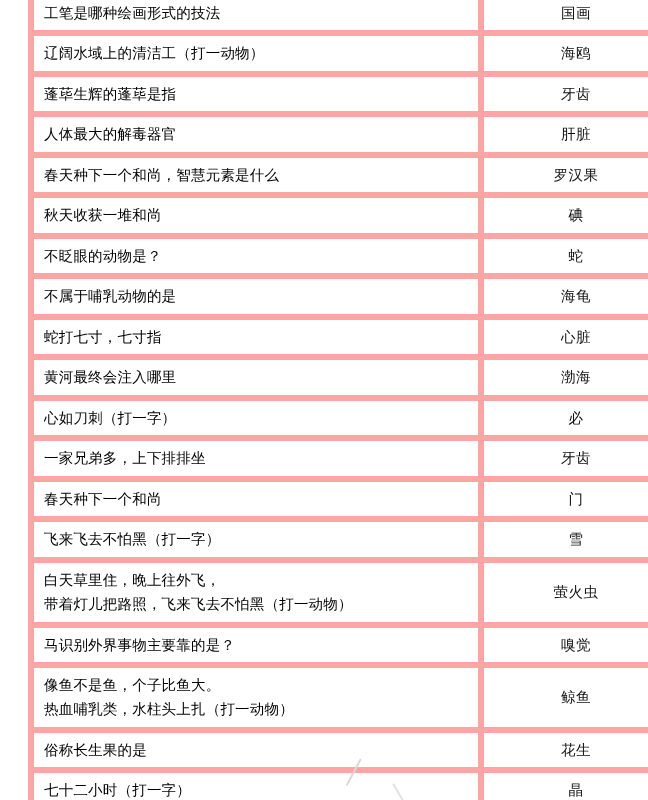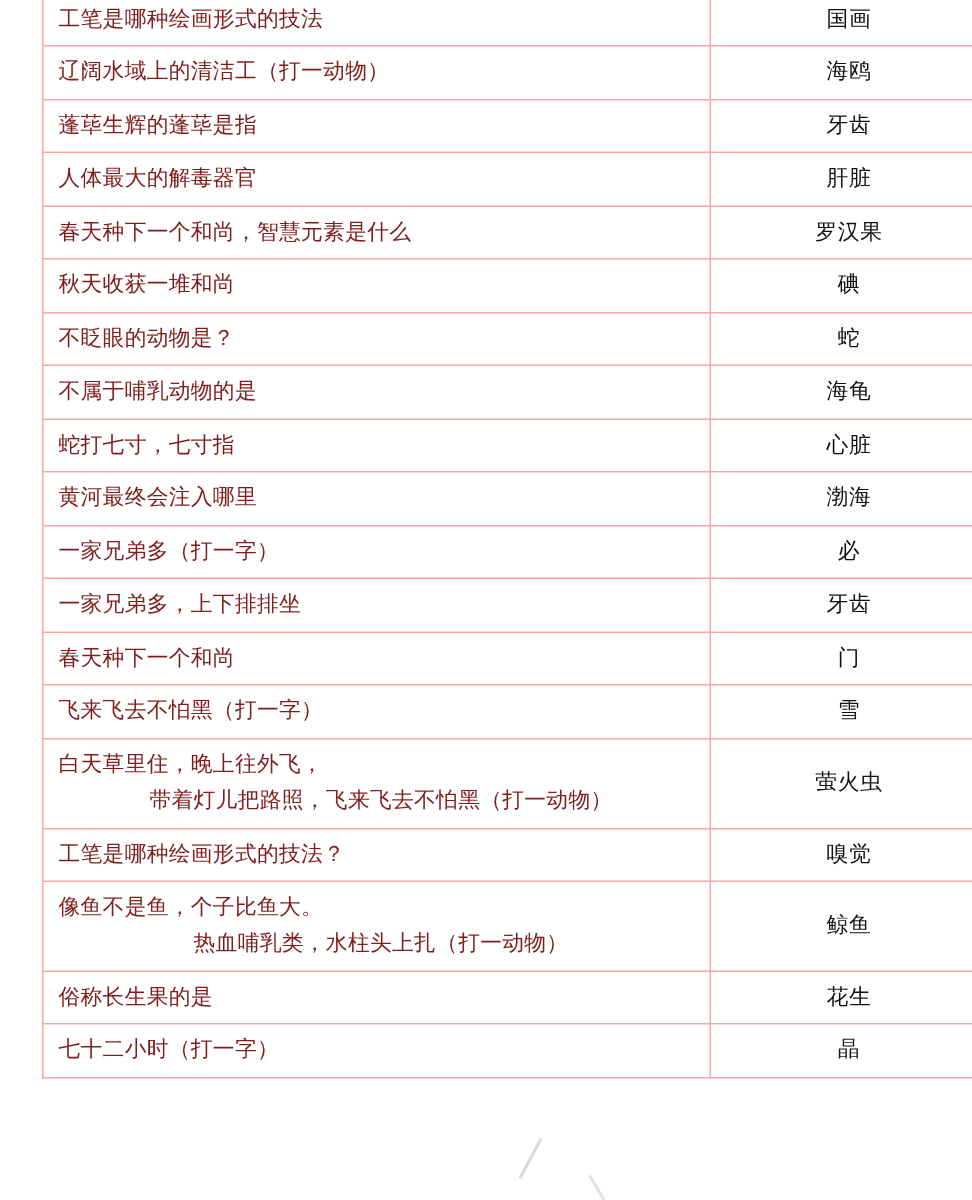--- a/index.html
+++ b/index.html
@@ -20,48 +20,47 @@
     position: relative;
     background: #ffffff;
   }
   table.riddles {
     width: 620px;
     margin: 0 14px 0 28px;
     border-collapse: collapse;
     table-layout: fixed;
   }
   table.riddles td {
-    border: 1px solid #fca5a5;
+    border: 6px solid #fca5a5;
     vertical-align: middle;
     background: #ffffff;
   }
   td.q {
     width: 430px;
     padding: 6px 4px 6px 10px;
     font-size: 14.5px;
     line-height: 1.55;
     letter-spacing: 0.2px;
     text-align: left;
-    color: #7f1d1d;
+    color: #000000;
   }
   td.a {
     width: 176px;
     padding: 6px 4px;
     font-size: 14.5px;
     line-height: 1.55;
     letter-spacing: 0.5px;
     text-align: center;
     color: #101010;
   }
   .qline {
     display: block;
   }
   .qline + .qline {
     margin-top: 2px;
-    text-align: center;
   }
   
   tr.first td {
     border-top: none;
     padding-top: 2px;
   }
   
   .artifact {
     position: absolute;
     pointer-events: none;
@@ -144,21 +143,21 @@
         <td class="a">心脏</td>
       </tr>
       <tr>
         <td class="q">
             <span class="qline">黄河最终会注入哪里</span>
           </td>
         <td class="a">渤海</td>
       </tr>
       <tr>
         <td class="q">
-            <span class="qline">一家兄弟多（打一字）</span>
+            <span class="qline">心如刀刺（打一字）</span>
           </td>
         <td class="a">必</td>
       </tr>
       <tr>
         <td class="q">
             <span class="qline">一家兄弟多，上下排排坐</span>
           </td>
         <td class="a">牙齿</td>
       </tr>
       <tr>
@@ -175,21 +174,21 @@
       </tr>
       <tr>
         <td class="q">
           <span class="qline">白天草里住，晚上往外飞，</span>
           <span class="qline">带着灯儿把路照，飞来飞去不怕黑（打一动物）</span>
         </td>
         <td class="a">萤火虫</td>
       </tr>
       <tr>
         <td class="q">
-            <span class="qline">工笔是哪种绘画形式的技法？</span>
+            <span class="qline">马识别外界事物主要靠的是？</span>
           </td>
         <td class="a">嗅觉</td>
       </tr>
       <tr>
         <td class="q">
           <span class="qline">像鱼不是鱼，个子比鱼大。</span>
           <span class="qline">热血哺乳类，水柱头上扎（打一动物）</span>
         </td>
         <td class="a">鲸鱼</td>
       </tr>

